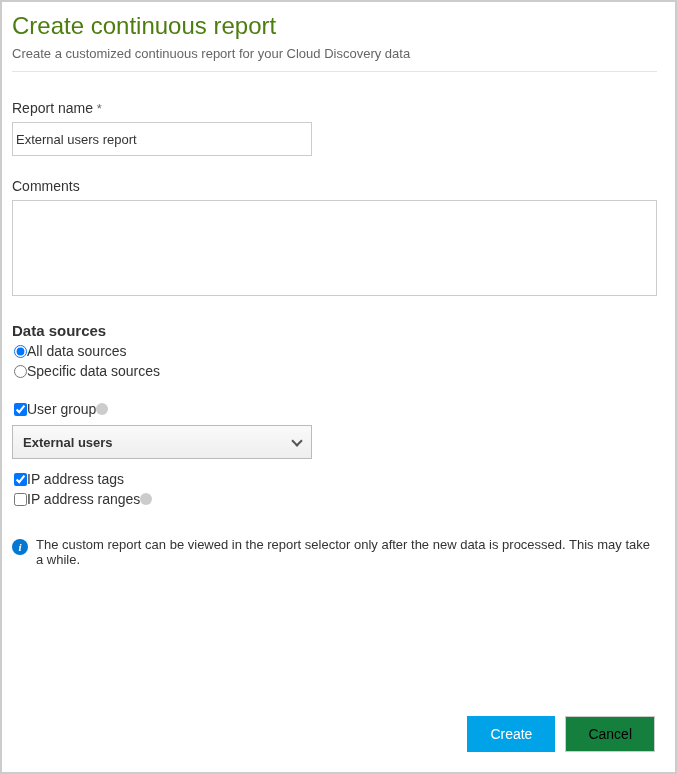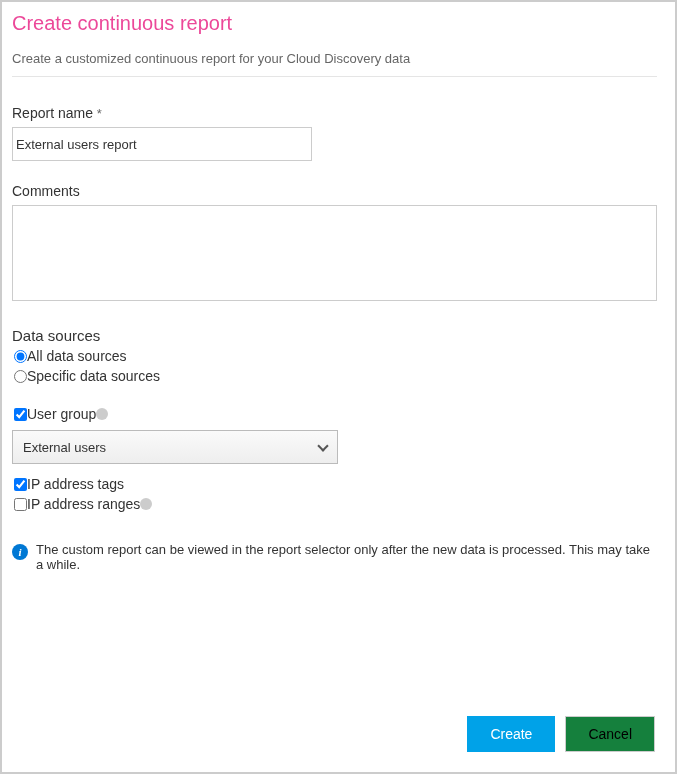--- a/index.html
+++ b/index.html
@@ -6,24 +6,24 @@
     body {
       font-family: "Segoe UI", Arial, sans-serif;
       width: 677px;
       height: 774px;
       background: #fff;
       border: 2px solid #ccc;
       padding: 10px 18px 18px 10px;
       color: #333;
     }
     .page-title {
-      font-size: 20px;
+      font-size: 24px;
       font-weight: 400;
-      color: #ec4899;
-      margin-bottom: 16px;
+      color: #4d7c0f;
+      margin-bottom: 6px;
     }
     .page-subtitle {
       font-size: 13px;
       color: #666;
       margin-bottom: 10px;
     }
     .hr {
       border: none;
       border-top: 1px solid #e5e5e5;
       margin-bottom: 28px;
@@ -48,21 +48,21 @@
       height: 96px;
       border: 1px solid #ccc;
       resize: none;
       font-family: inherit;
       padding: 6px;
       font-size: 13px;
     }
     .section { margin-bottom: 22px; }
     .section-label {
       font-size: 15px;
-      font-weight: 400;
+      font-weight: 700;
       color: #333;
       margin-bottom: 4px;
     }
     .radio-row, .check-row {
       display: flex;
       align-items: center;
       font-size: 14px;
       color: #333;
       margin-bottom: 4px;
       padding-left: 2px;
@@ -71,30 +71,30 @@
       margin: 0;
     }
     .info-dot {
       width: 12px;
       height: 12px;
       border-radius: 50%;
       background: #ccc;
       display: inline-block;
     }
     .dropdown {
-      width: 326px;
+      width: 300px;
       height: 34px;
       border: 1px solid #bbb;
       background: linear-gradient(#fafafa, #eee);
       display: flex;
       align-items: center;
       justify-content: space-between;
       padding: 0 10px;
       font-size: 13px;
-      font-weight: 400;
+      font-weight: 700;
       color: #333;
       cursor: pointer;
       margin-top: 8px;
       margin-bottom: 12px;
     }
     .chevron {
       display: inline-block;
       width: 8px;
       height: 8px;
       border-right: 2px solid #555;

